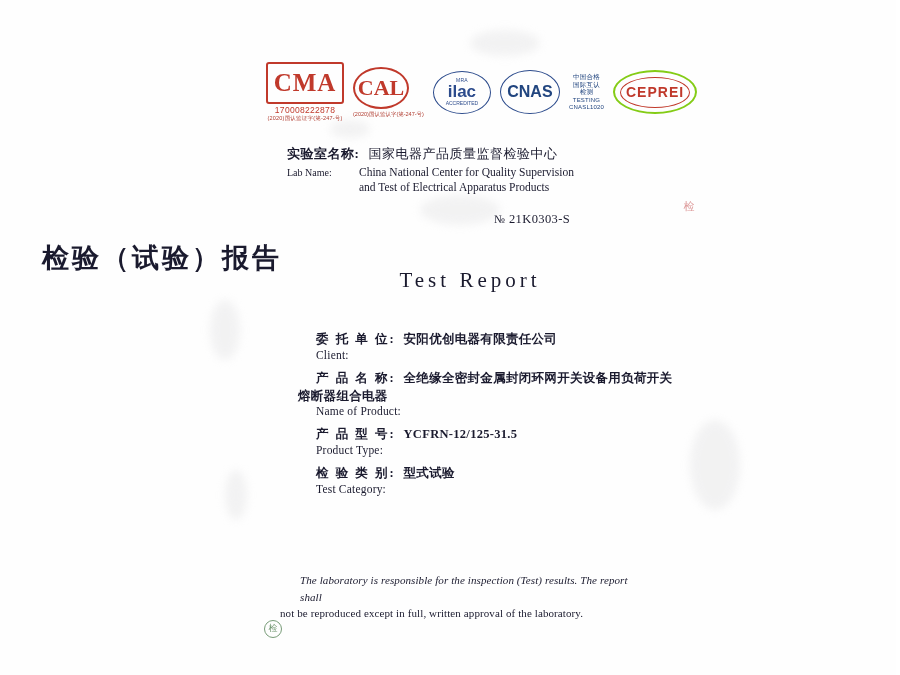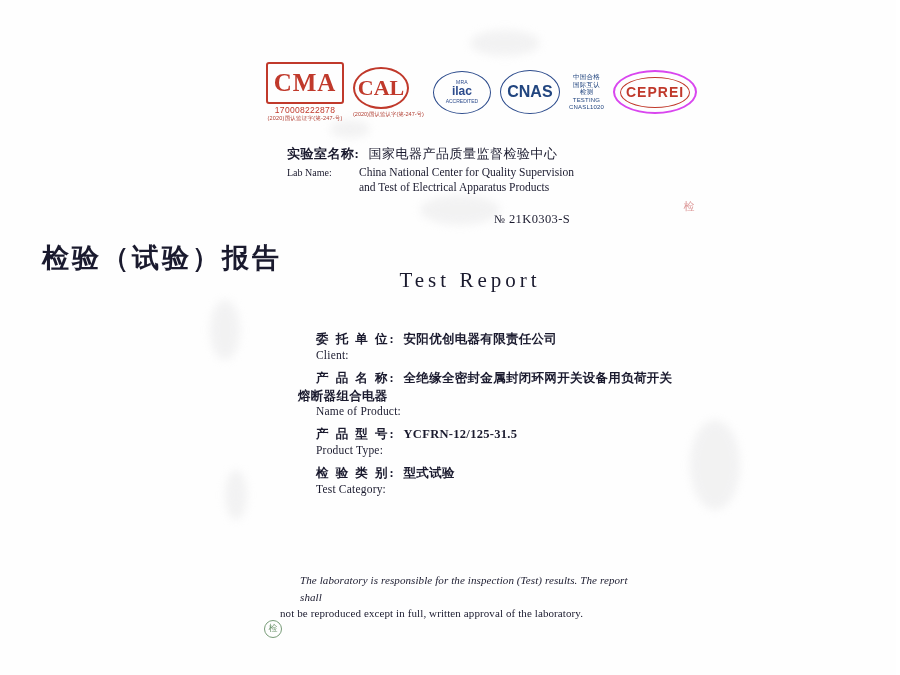--- a/index.html
+++ b/index.html
@@ -111,21 +111,21 @@
     box-sizing: border-box;
     overflow: hidden;
   }
   .ilac-top {
     font-size: 5px;
     font-family: "Liberation Sans", sans-serif;
     letter-spacing: .2px;
     line-height: 1;
   }
   .ilac-main {
-    font-size: 12px;
+    font-size: 17px;
     font-weight: bold;
     font-family: "Liberation Sans", sans-serif;
     line-height: 1.1;
   }
   .ilac-bot {
     font-size: 5px;
     font-family: "Liberation Sans", sans-serif;
     line-height: 1;
   }
 
@@ -167,21 +167,21 @@
   }
   .cnas-no {
     font-size: 6px;
     letter-spacing: .2px;
   }
 
   
   .oval-logo {
     width: 84px;
     height: 44px;
-    border: 2px solid #d946ef;
+    border: 2px solid #84cc16;
     border-radius: 50%;
     display: flex;
     align-items: center;
     justify-content: center;
     box-sizing: border-box;
     position: relative;
   }
   .oval-inner {
     width: 70px;
     height: 31px;

